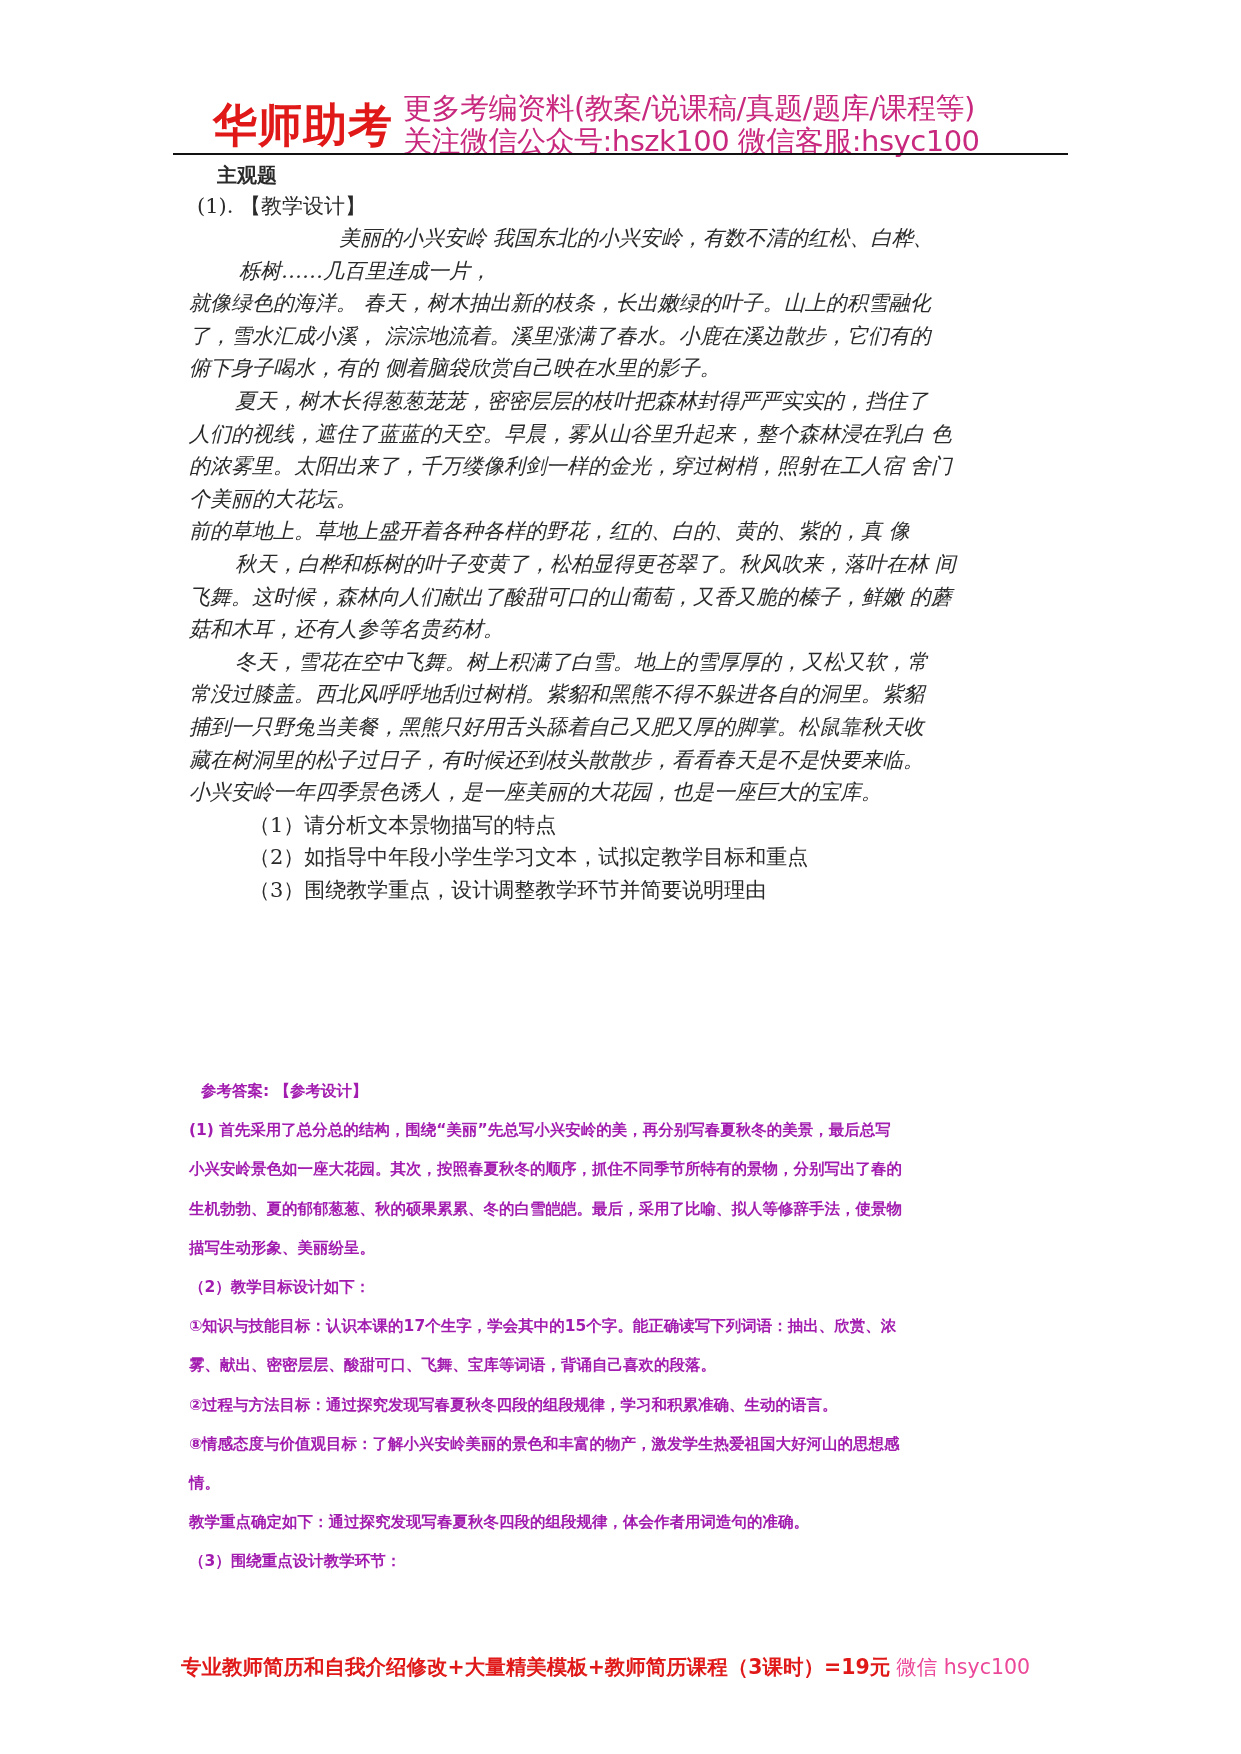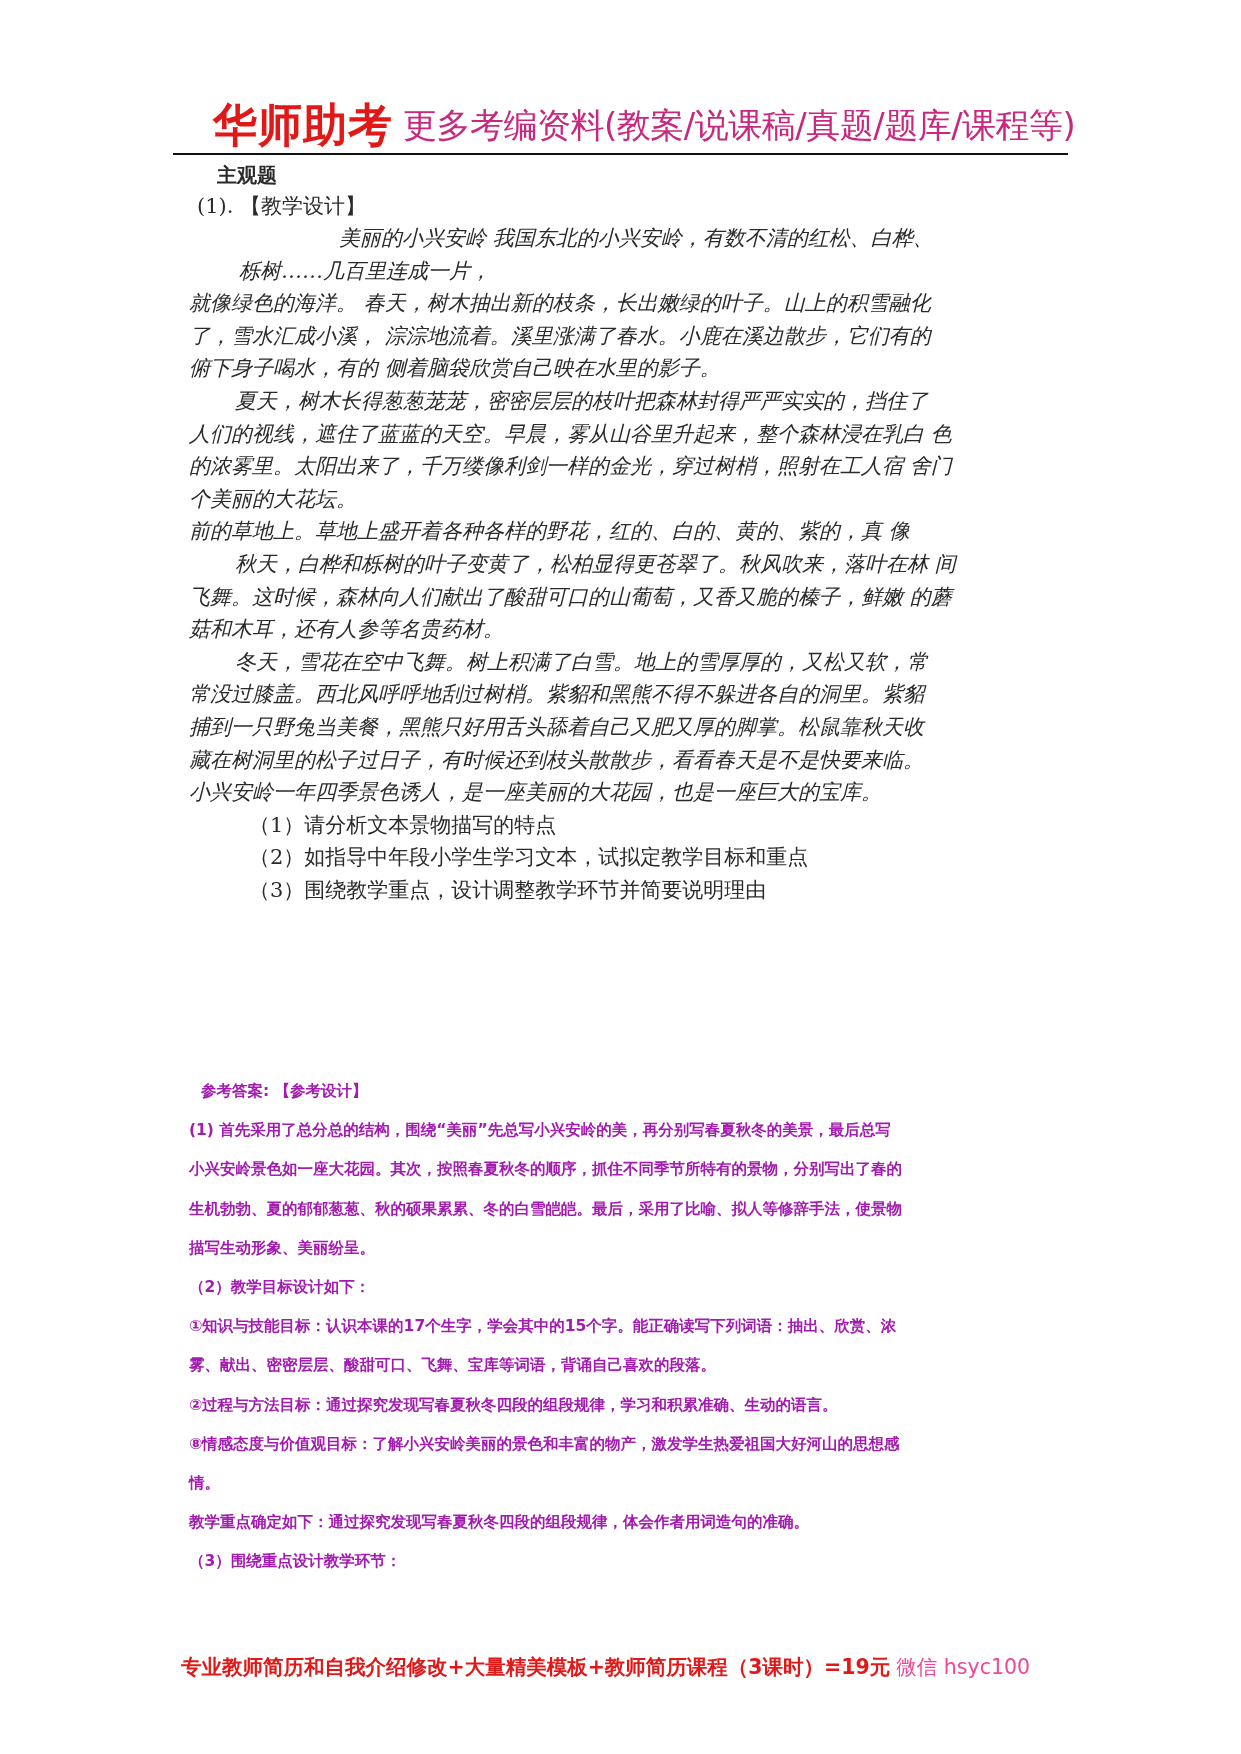--- a/index.html
+++ b/index.html
@@ -32,21 +32,21 @@
       color: #e01818;
       line-height: 1;
       margin-right: 10px;
       transform: scaleY(1.05);
     }
     .promo {
       display: flex;
       flex-direction: column;
       font-family: "DejaVu Sans", "Liberation Sans", sans-serif;
       color: #c8297e;
-      font-size: 34px;
+      font-size: 29px;
       line-height: 33px;
       letter-spacing: -0.5px;
       justify-content: center;
     }
     .divider {
       position: absolute;
       left: 173px;
       top: 153px;
       width: 895px;
       height: 2px;
@@ -128,20 +128,21 @@
       margin-left: 6px;
     }
   </style>
 </head>
 <body>
 
 <div class="banner">
   <div class="brand">华师助考</div>
   <div class="promo">
     <span>更多考编资料(教案/说课稿/真题/题库/课程等)</span>
+    <span>关注微信公众号:hszk100 微信客服:hsyc100</span>
   </div>
 </div>
 <div class="divider"></div>
 
 <div class="question">
   <div class="section-title">主观题</div>
   <div class="q-heading">(1). 【教学设计】</div>
 
   <div class="q-line q-title-line">美丽的小兴安岭 我国东北的小兴安岭，有数不清的红松、白桦、</div>
   <div class="q-line q-second-line">栎树……几百里连成一片，</div>

